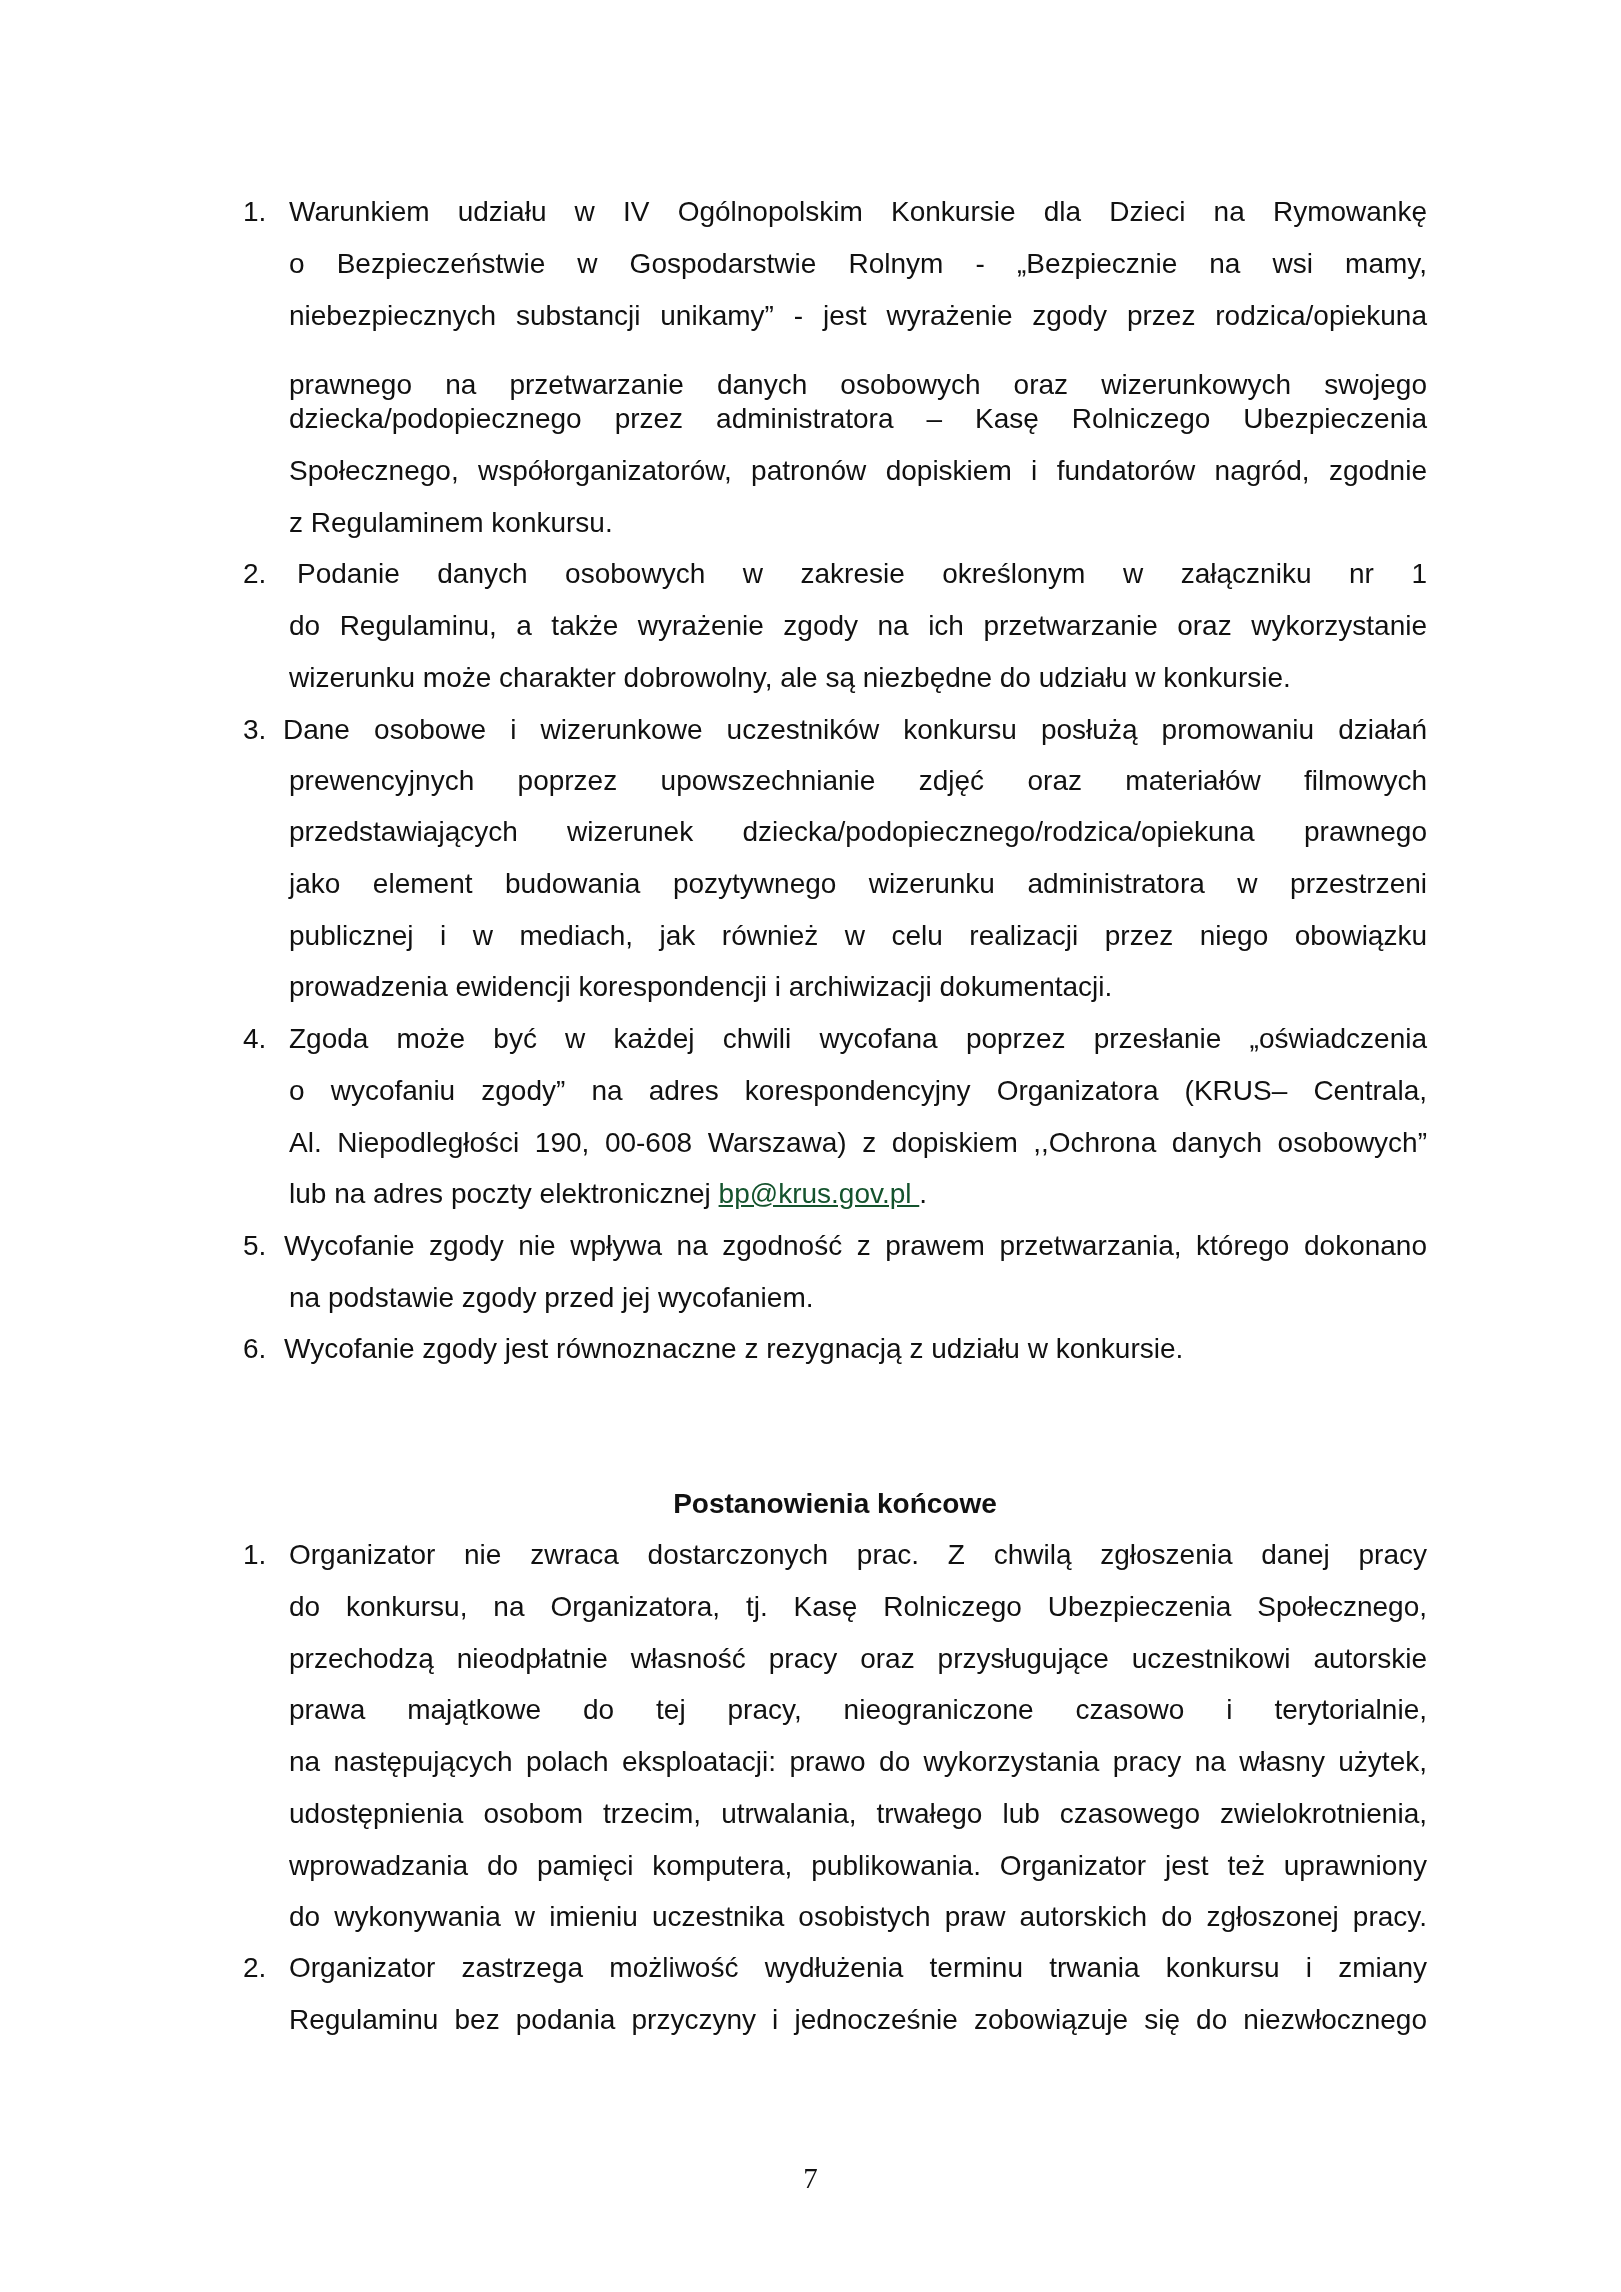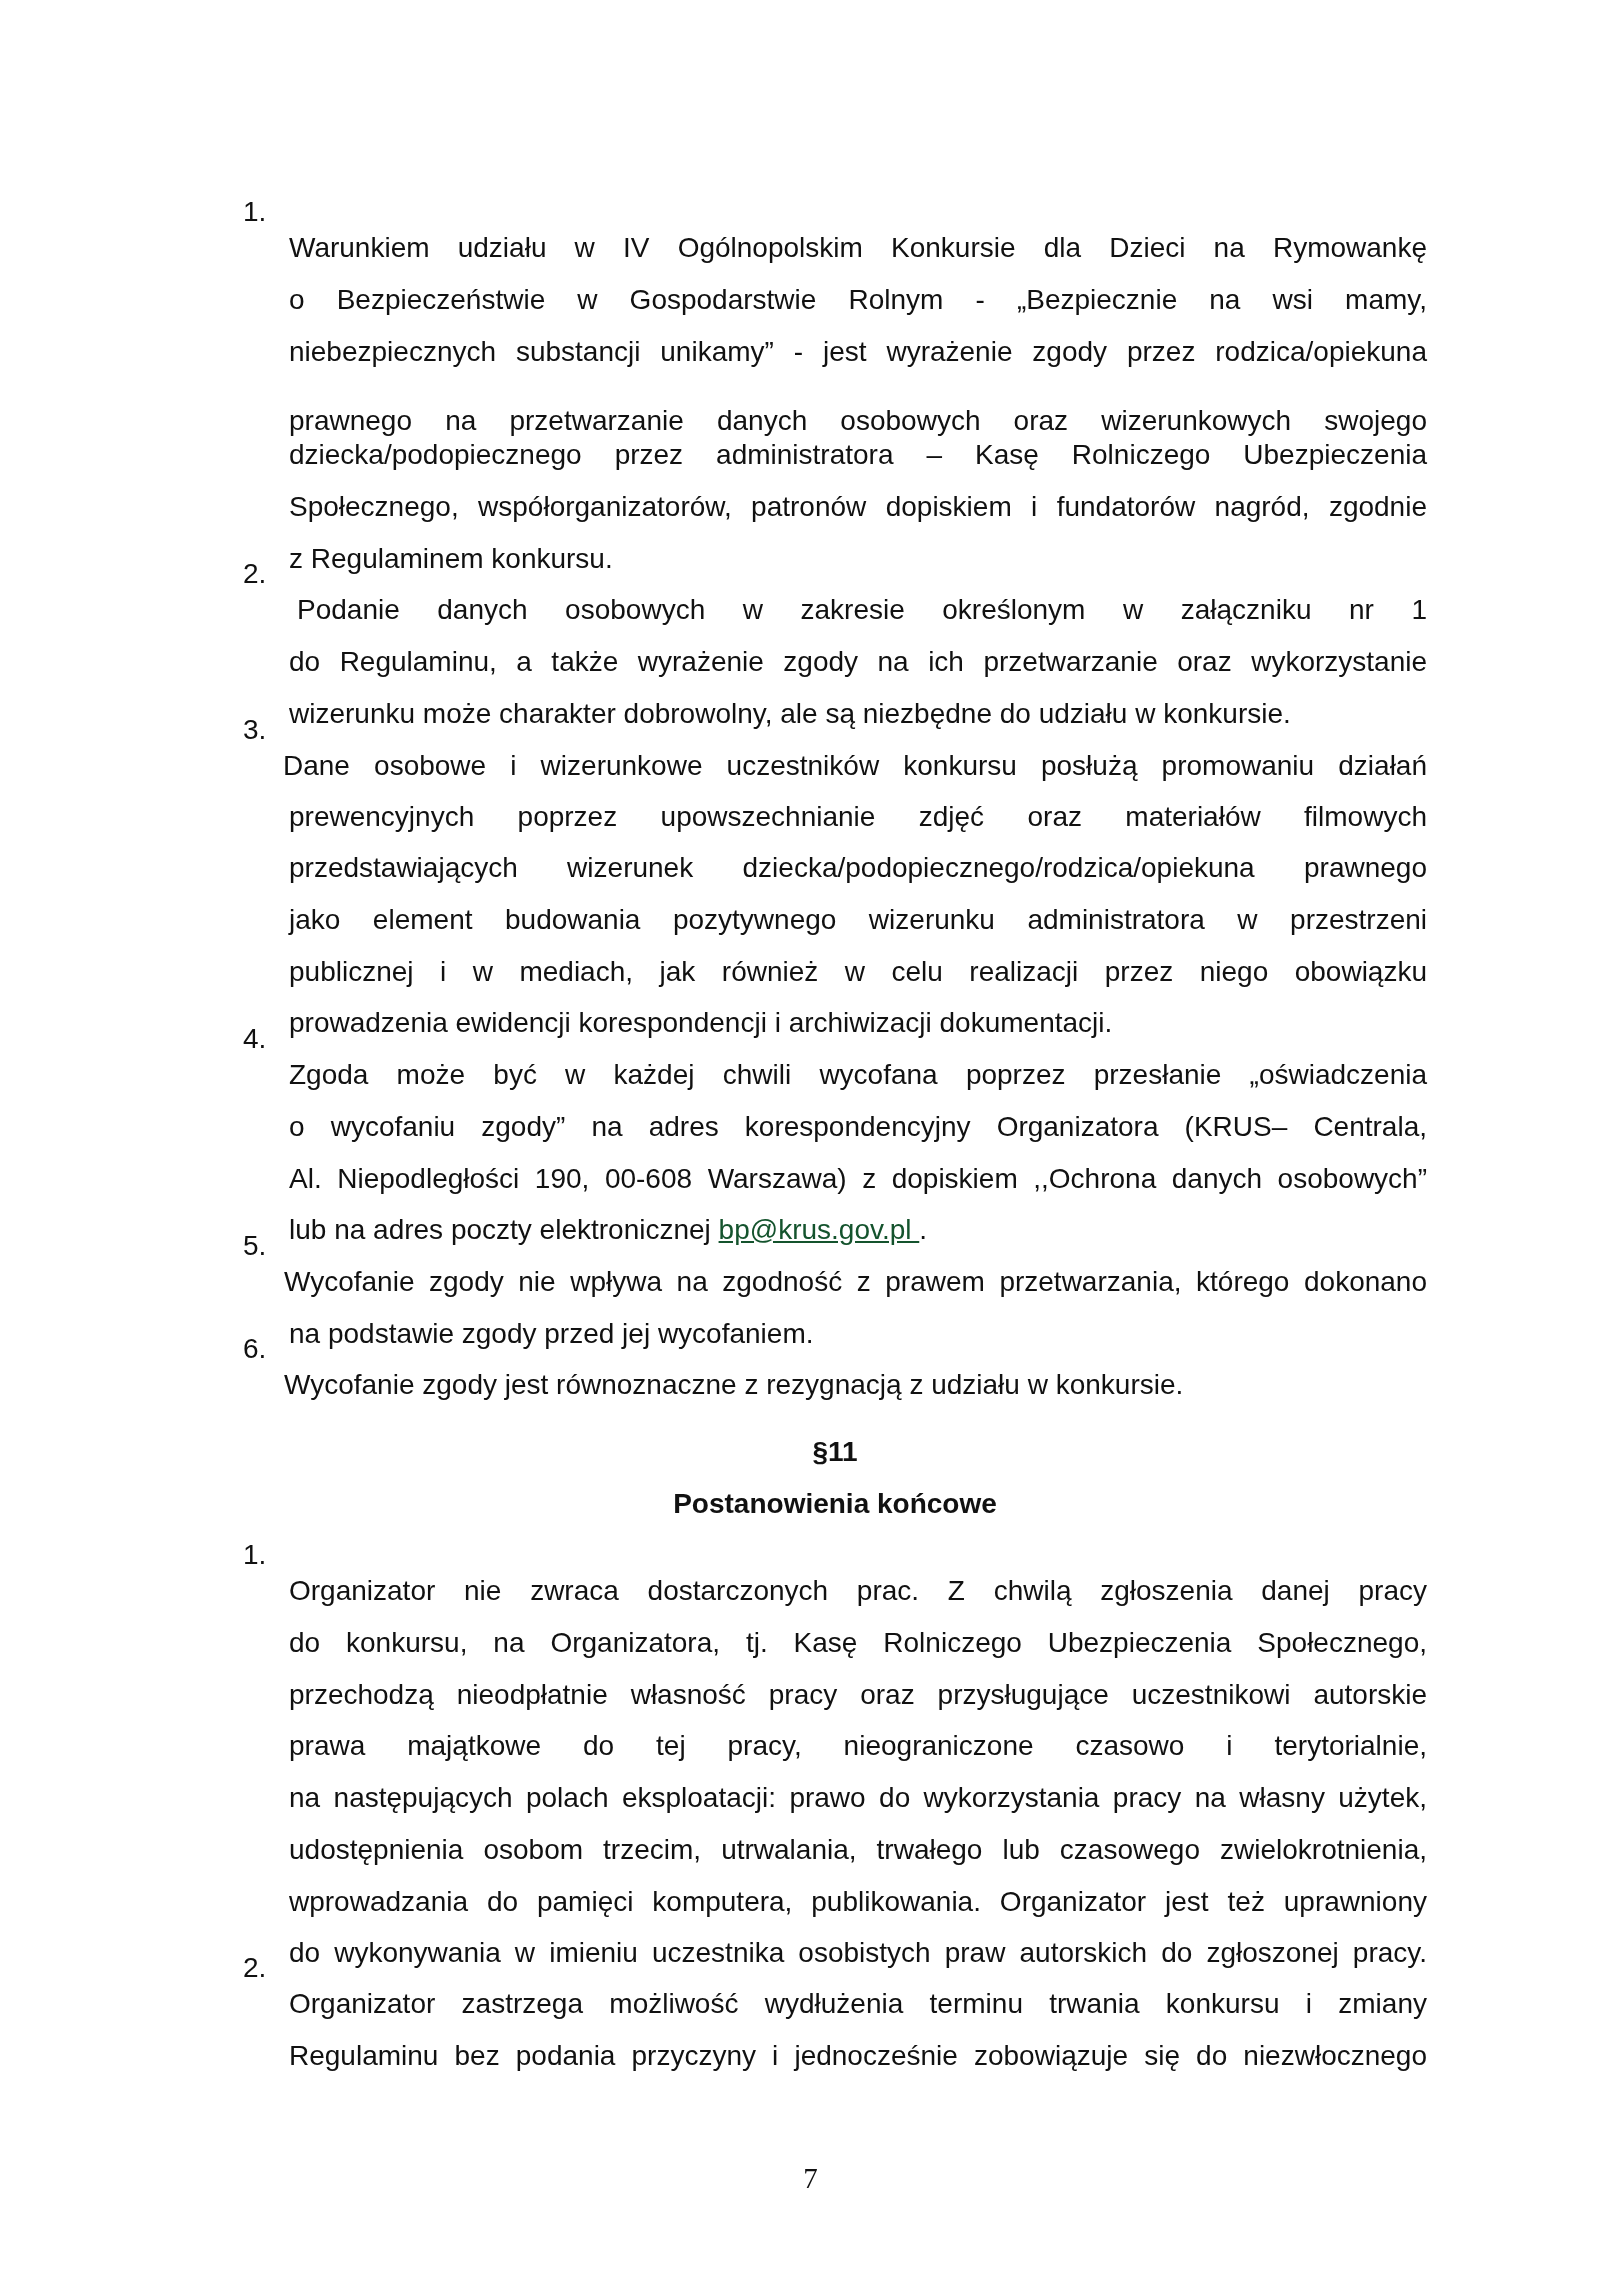--- a/index.html
+++ b/index.html
@@ -8,21 +8,21 @@
     position: absolute; left: 0; top: 0; width: 1621px; height: 2293px;
     background: #ffffff; color: #111111;
     font-family: "Liberation Sans", sans-serif; font-size: 28px;
   }
   .ln {
     position: absolute; height: 33px; line-height: 33px;
     white-space: nowrap; overflow: visible;
   }
   .ln.j { text-align: justify; text-align-last: justify; white-space: normal; }
   .num { position: absolute; left: 243px; height: 33px; line-height: 33px; }
-  .txt { left: 289px; width: 1138px; margin-top: 36px; }
+  .txt { left: 289px; width: 1138px; }
   .txt.n3 { left: 283px; width: 1144px; }
   .txt.n2 { left: 297px; width: 1130px; }
   .txt.n56 { left: 284px; width: 1143px; }
   .heading {
     position: absolute; left: 243px; width: 1184px; text-align: center;
     font-weight: bold; height: 33px; line-height: 33px;
   }
   .pagenum {
     position: absolute; left: 0; width: 1621px; text-align: center;
     font-family: "Liberation Serif", serif; font-size: 29px; height: 33px; line-height: 33px;
@@ -80,21 +80,20 @@
       <div class="ln j txt n56" style="top:1229px">Wycofanie zgody nie wpływa na zgodność z prawem przetwarzania, którego dokonano</div>
       <div class="ln txt" style="top:1281px">na podstawie zgody przed jej wycofaniem.</div>
     </div>
 
     <div>
       <span class="num" style="top:1332px">6.</span>
       <div class="ln txt n56" style="top:1332px">Wycofanie zgody jest równoznaczne z rezygnacją z udziału w konkursie.</div>
     </div>
   </div>
 
-  <div class="heading" style="top:1435px">§11</div>
   <div class="heading" style="top:1487px">Postanowienia końcowe</div>
 
   <div>
 
     <div>
       <span class="num" style="top:1538px">1.</span>
       <div class="ln j txt" style="top:1538px">Organizator nie zwraca dostarczonych prac. Z chwilą zgłoszenia danej pracy</div>
       <div class="ln j txt" style="top:1590px">do konkursu, na Organizatora, tj. Kasę Rolniczego Ubezpieczenia Społecznego,</div>
       <div class="ln j txt" style="top:1642px">przechodzą nieodpłatnie własność pracy oraz przysługujące uczestnikowi autorskie</div>
       <div class="ln j txt" style="top:1693px">prawa majątkowe do tej pracy, nieograniczone czasowo i terytorialnie,</div>

